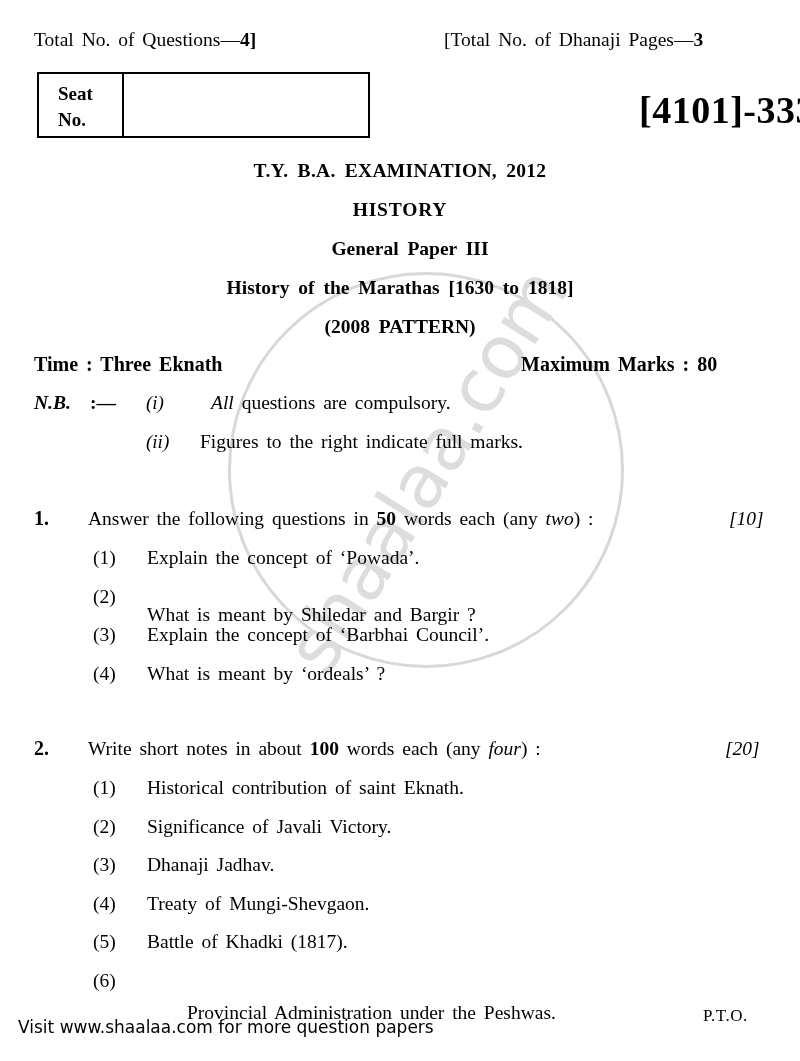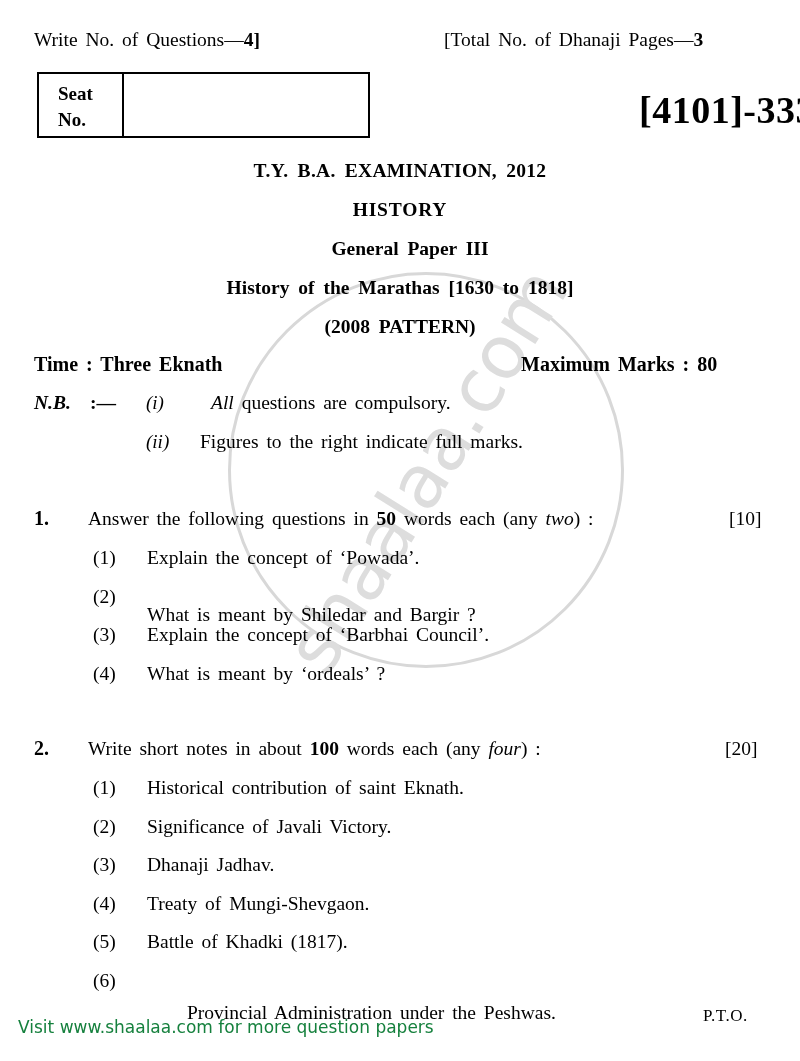--- a/index.html
+++ b/index.html
@@ -112,49 +112,49 @@
   .nb-colon { left: 90px; top: 392px; font-size: 19.5px; font-weight: bold; }
   .nb-i   { left: 146px; top: 392px; font-size: 19px; font-style: italic; }
   .nb-i-txt { left: 198px; top: 392px; font-size: 19.5px; word-spacing: 3px; }
   .nb-ii  { left: 146px; top: 431px; font-size: 19px; font-style: italic; }
   .nb-ii-txt { left: 200px; top: 431px; font-size: 19.5px; word-spacing: 3px; }
   .nb-i-txt i, .nb-ii-txt i { font-style: italic; margin-left: 13px; }
 
   
   .q-num { font-size: 20px; font-weight: bold; }
   .q-text { font-size: 19.5px; word-spacing: 3px; }
-  .q-marks { font-size: 19.5px; }
+  .q-marks { font-size: 19.5px; font-style: italic; }
   .sub-num { font-size: 19.5px; }
   .sub-text { font-size: 19.5px; word-spacing: 3px; }
 
   
   .footer-note {
     left: 18px; top: 1017px;
     font-family: "DejaVu Sans", "Liberation Sans", sans-serif;
     font-size: 17px;
-    color: #15803d;
+    color: #000000;
   }
   .pto {
     left: 703px; top: 1006px;
     font-size: 17px;
     letter-spacing: 0.5px;
   }
 </style>
 </head>
 <body>
 
 <div class="page">
 
   <div class="watermark">
     <div class="watermark-text">shaalaa.com</div>
   </div>
 
   <div class="content">
 
-    <div class="abs hdr-left"><span>Write  No.  of  Questions</span><span>—</span><span class="b">4]</span></div>
+    <div class="abs hdr-left"><span>Total  No.  of  Questions</span><span>—</span><span class="b">4]</span></div>
 
     <div class="abs hdr-right"><span>[Total  No.  of  Dhanaji  Pages</span><span>—</span><span class="b">3</span></div>
 
     <div class="abs seatbox">
       <div class="seatbox-label">Seat
 No.</div>
       <div class="seatbox-field"></div>
     </div>
 
     <div class="abs paper-code">[4101]-333</div>

